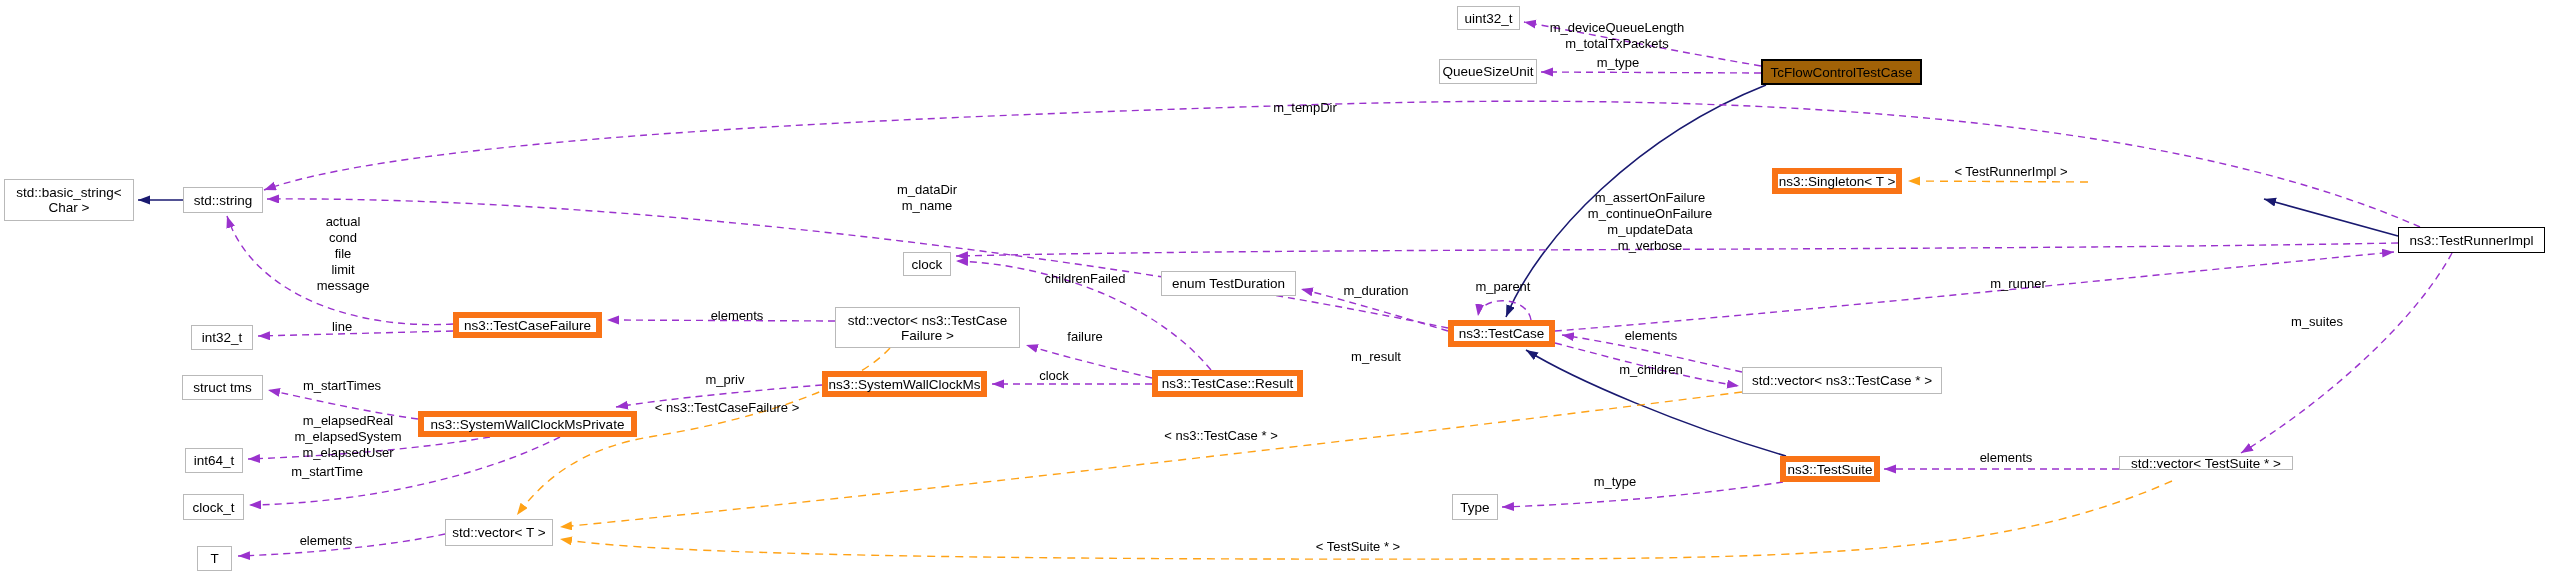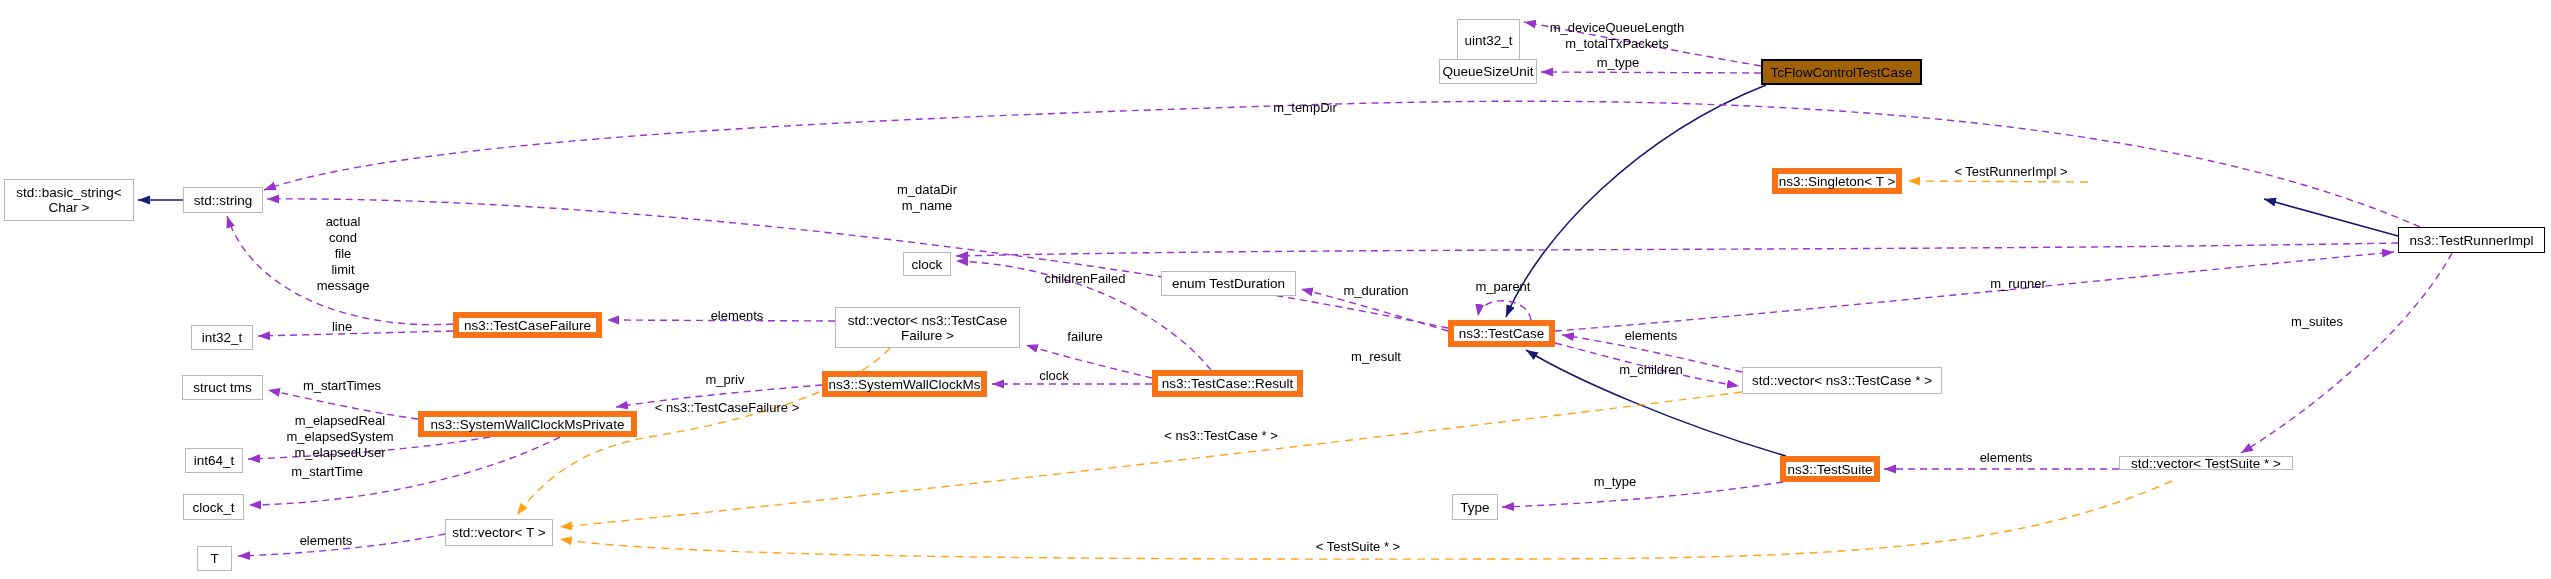--- a/index.html
+++ b/index.html
@@ -71,21 +71,21 @@
       <path d="M2088,182 L1908,181" marker-end="url(#ah-org)"></path>
       <path d="M890,348 C850,392 740,422 655,436 C585,447 546,476 517,515" marker-end="url(#ah-org)"></path>
       <path d="M1742,392 C1450,430 862,498 560,527" marker-end="url(#ah-org)"></path>
       <path d="M2172,481 C2020,548 1850,559 1500,559 C1050,560 662,556 560,539" marker-end="url(#ah-org)"></path>
     </g>
   </svg>
 
   <div class="node" style="left:4px;top:179px;width:130px;height:42px">std::basic_string&lt;
 Char &gt;</div>
   <div class="node" style="left:183px;top:187px;width:80px;height:26px">std::string</div>
-  <div class="node" style="left:1457px;top:19px;width:63px;height:42px">uint32_t</div>
+  <div class="node" style="left:1457px;top:6px;width:63px;height:24px">uint32_t</div>
   <div class="node" style="left:1439px;top:59px;width:98px;height:25px">QueueSizeUnit</div>
   <div class="node highlight" style="left:1761px;top:59px;width:161px;height:26px">TcFlowControlTestCase</div>
   <div class="node bold" style="left:1772px;top:168px;width:130px;height:26px">ns3::Singleton&lt; T &gt;</div>
   <div class="node thinblack" style="left:2398px;top:227px;width:147px;height:26px">ns3::TestRunnerImpl</div>
   <div class="node" style="left:903px;top:252px;width:48px;height:24px">clock</div>
   <div class="node" style="left:1161px;top:271px;width:135px;height:25px">enum TestDuration</div>
   <div class="node bold" style="left:1448px;top:320px;width:107px;height:27px">ns3::TestCase</div>
   <div class="node" style="left:835px;top:307px;width:185px;height:41px">std::vector&lt; ns3::TestCase
 Failure &gt;</div>
   <div class="node bold" style="left:453px;top:312px;width:149px;height:26px">ns3::TestCaseFailure</div>
@@ -108,36 +108,40 @@
   <div class="elabel" style="left:1618px;top:55px">m_type</div>
   <div class="elabel" style="left:1305px;top:100px">m_tempDir</div>
   <div class="elabel" style="left:927px;top:182px">m_dataDir
 m_name</div>
   <div class="elabel" style="left:343px;top:214px">actual
 cond
 file
 limit
 message</div>
   <div class="elabel" style="left:2011px;top:164px">&lt; TestRunnerImpl &gt;</div>
+  <div class="elabel" style="left:1650px;top:190px">m_assertOnFailure
+m_continueOnFailure
+m_updateData
+m_verbose</div>
   <div class="elabel" style="left:1085px;top:271px">childrenFailed</div>
   <div class="elabel" style="left:1376px;top:283px">m_duration</div>
   <div class="elabel" style="left:1503px;top:279px">m_parent</div>
   <div class="elabel" style="left:2018px;top:276px">m_runner</div>
   <div class="elabel" style="left:1651px;top:328px">elements</div>
   <div class="elabel" style="left:1651px;top:362px">m_children</div>
   <div class="elabel" style="left:2317px;top:314px">m_suites</div>
   <div class="elabel" style="left:342px;top:319px">line</div>
   <div class="elabel" style="left:737px;top:308px">elements</div>
   <div class="elabel" style="left:1085px;top:329px">failure</div>
   <div class="elabel" style="left:1376px;top:349px">m_result</div>
   <div class="elabel" style="left:1054px;top:368px">clock</div>
   <div class="elabel" style="left:342px;top:378px">m_startTimes</div>
   <div class="elabel" style="left:725px;top:372px">m_priv</div>
   <div class="elabel" style="left:727px;top:400px">&lt; ns3::TestCaseFailure &gt;</div>
-  <div class="elabel" style="left:340px;top:413px">m_elapsedReal
+  <div class="elabel" style="left:348px;top:413px">m_elapsedReal
 m_elapsedSystem
 m_elapsedUser</div>
   <div class="elabel" style="left:327px;top:464px">m_startTime</div>
   <div class="elabel" style="left:326px;top:533px">elements</div>
   <div class="elabel" style="left:1221px;top:428px">&lt; ns3::TestCase * &gt;</div>
   <div class="elabel" style="left:1615px;top:474px">m_type</div>
   <div class="elabel" style="left:1358px;top:539px">&lt; TestSuite * &gt;</div>
   <div class="elabel" style="left:2006px;top:450px">elements</div>
 
 </div>

